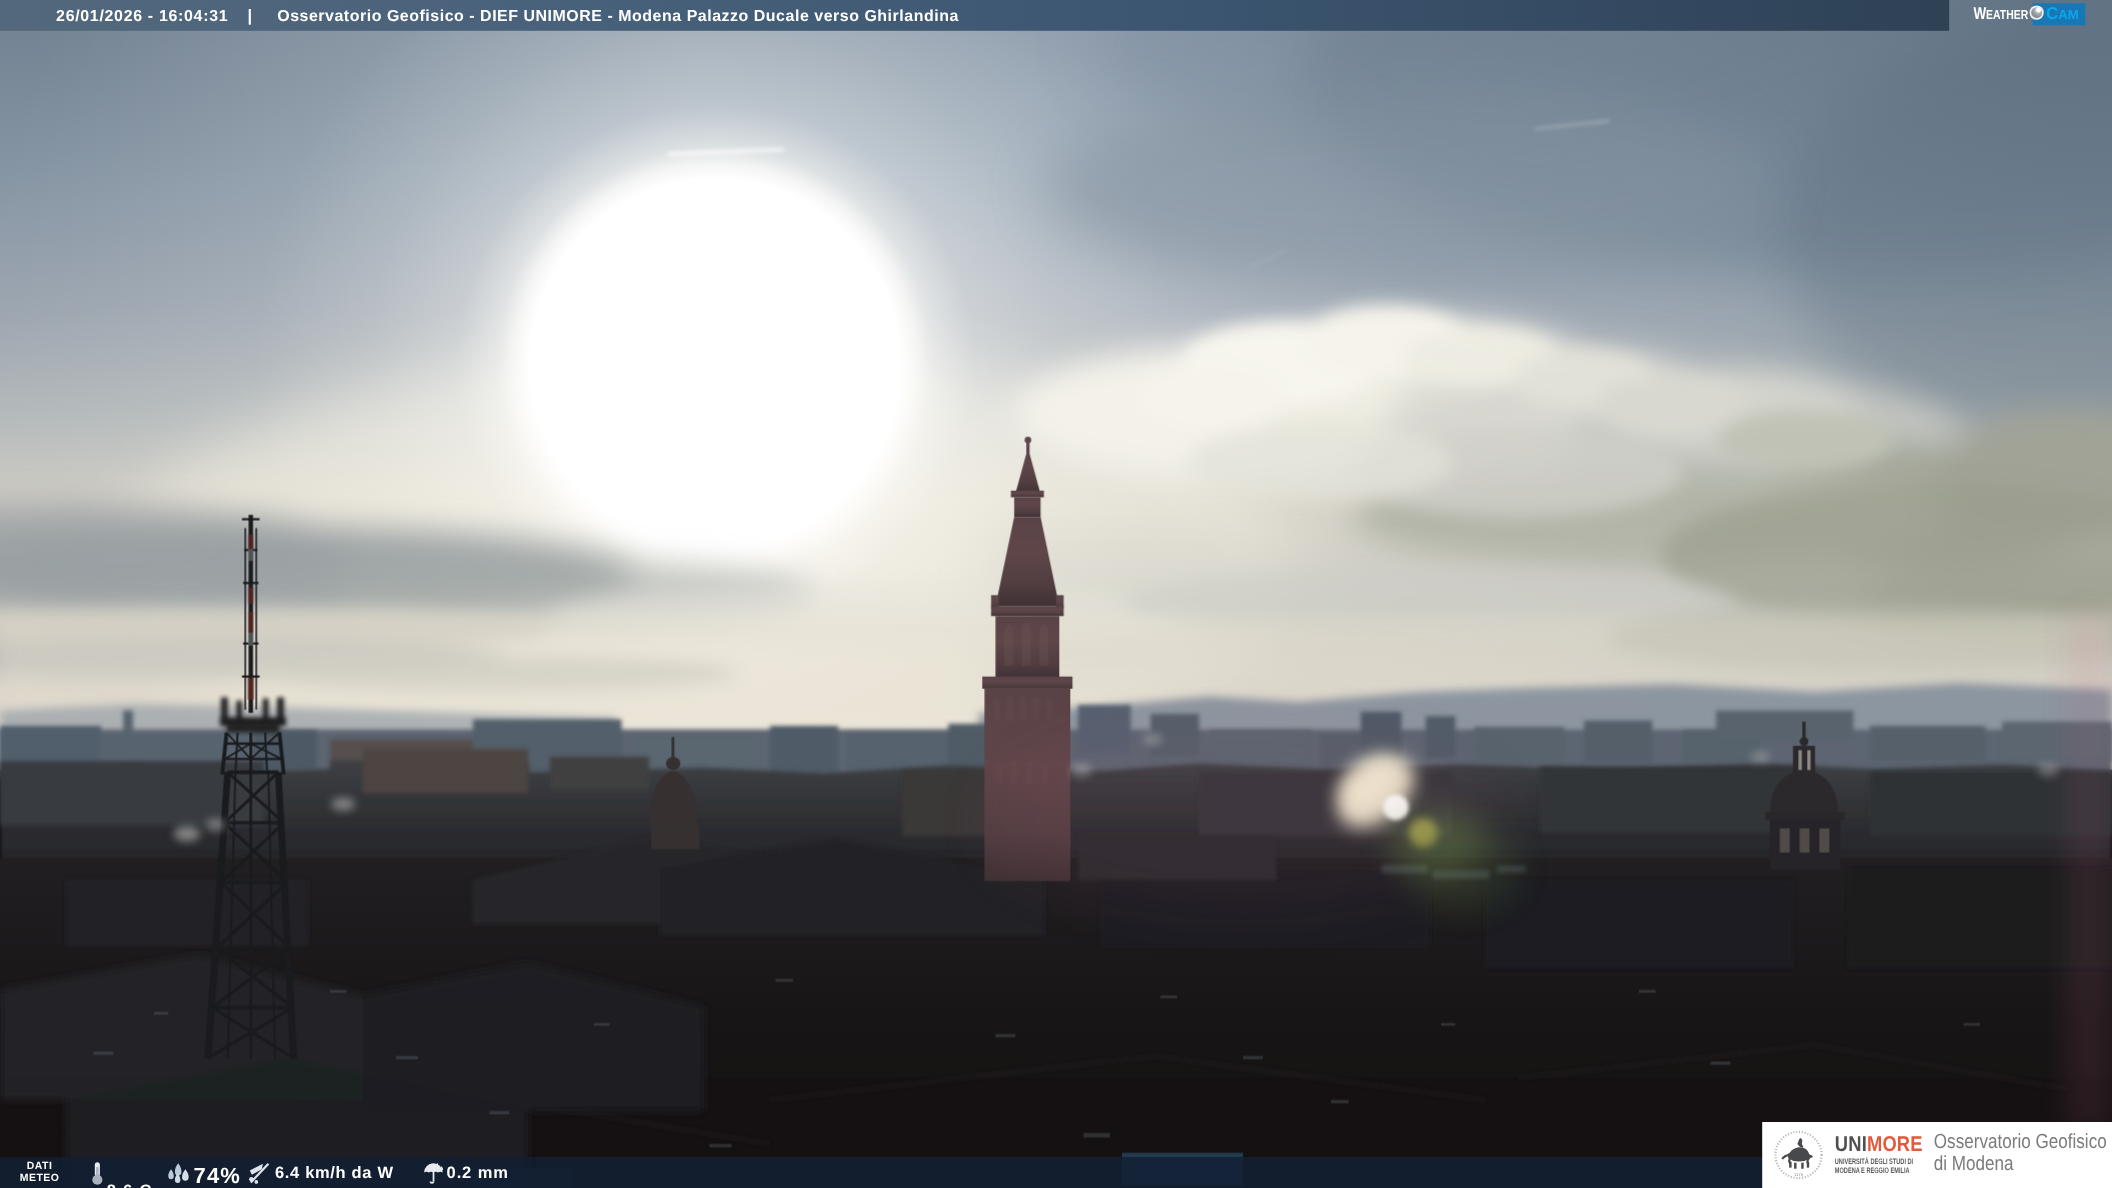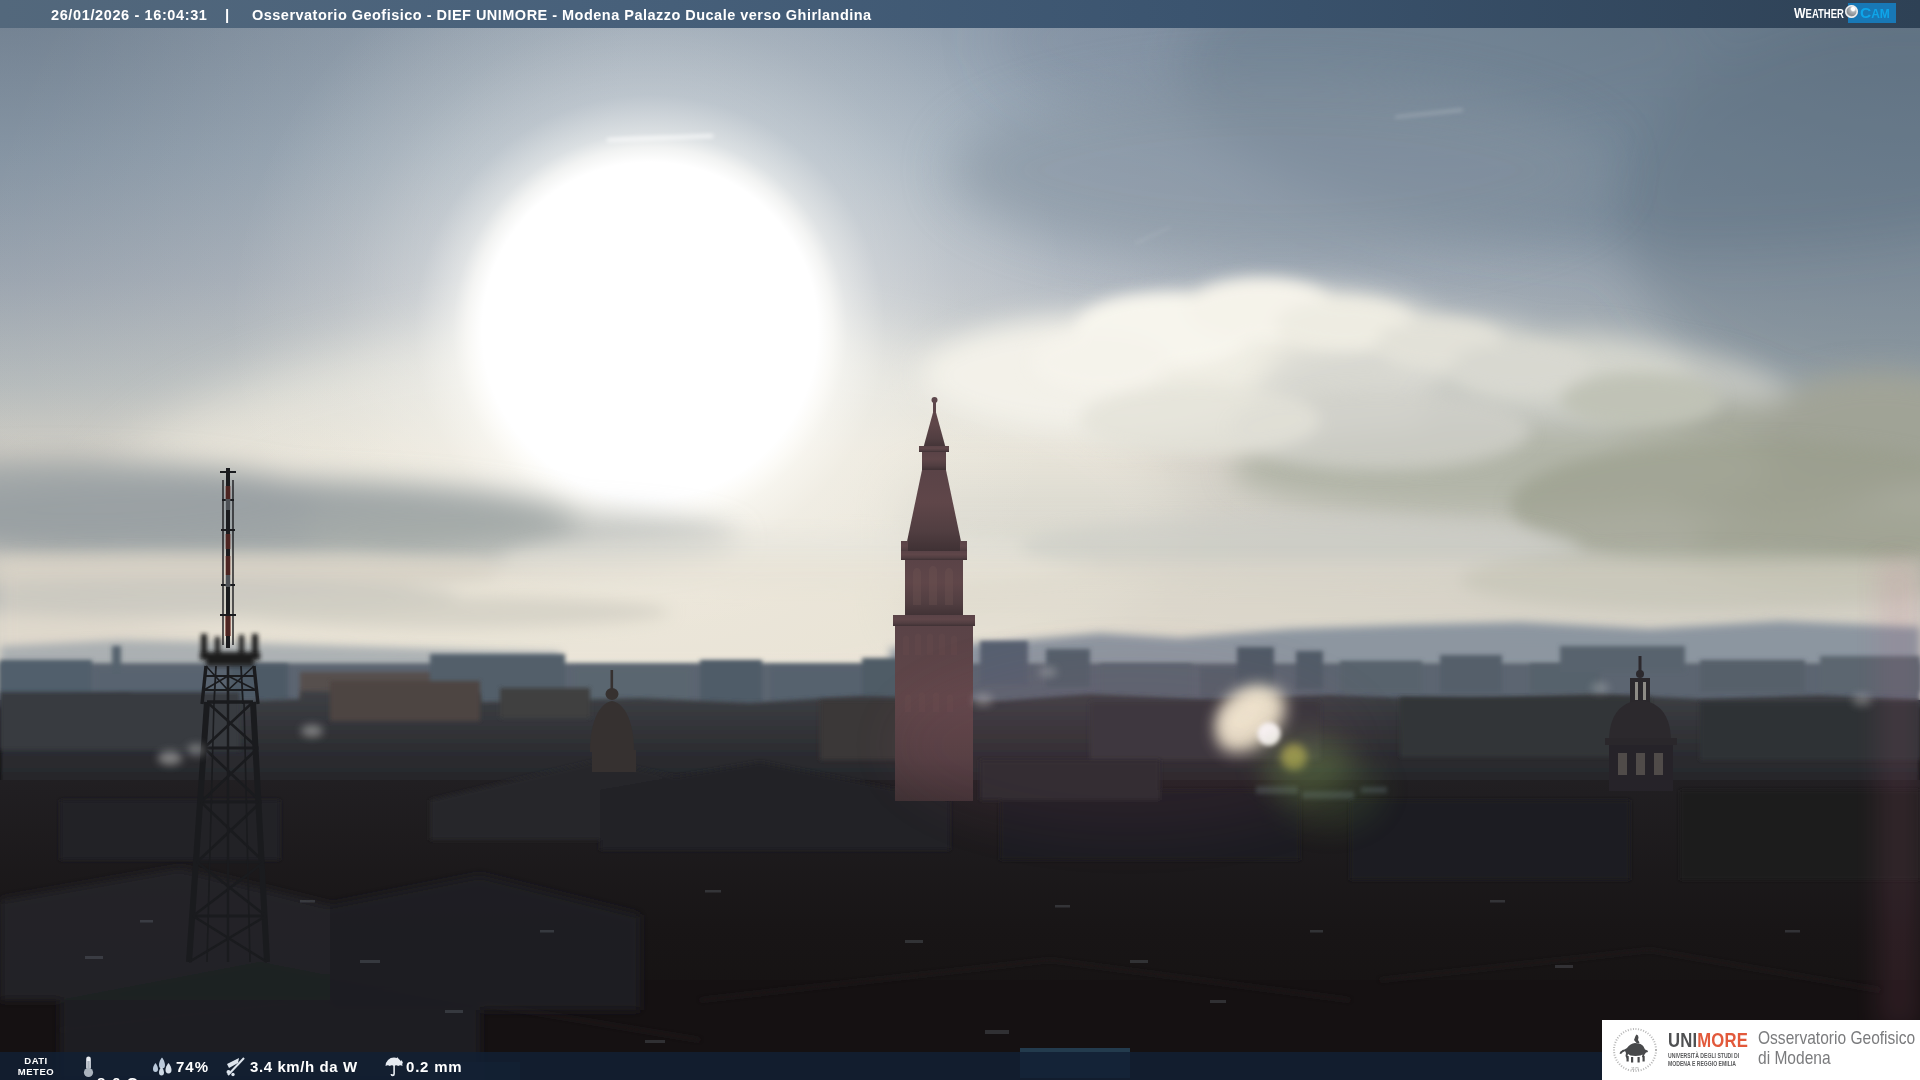--- a/index.html
+++ b/index.html
@@ -351,21 +351,21 @@
 <ellipse cx="1244" cy="712" rx="30" ry="20" fill="#f8f2d8" opacity="0.75" filter="url(#b8)" transform="rotate(-40 1244 712)"></ellipse>
 <circle cx="1269" cy="734" r="11.5" fill="#ffffff" filter="url(#b2)"></circle>
 <circle cx="1294" cy="757" r="13" fill="#d8c455" opacity="0.7" filter="url(#b4)"></circle>
 <ellipse cx="1305" cy="765" rx="45" ry="30" fill="#6f9c4a" opacity="0.3" filter="url(#b14)"></ellipse>
 <ellipse cx="1330" cy="790" rx="55" ry="40" fill="#5e8c42" opacity="0.16" filter="url(#b14)"></ellipse>
 <ellipse cx="1130" cy="745" rx="240" ry="90" fill="#b45a78" opacity="0.08" filter="url(#b25)"></ellipse>
 <rect x="1878" y="560" width="42" height="470" fill="#bb6484" opacity="0.14" filter="url(#b14)"></rect>
 </g>
 </svg>
 
-<div class="ov" id="topbar" style="left:0;top:0;width:1920px;height:28px;background:linear-gradient(90deg,#53687c 0%,#48617b 30%,#3b546f 62%,#2e4155 100%);">
+<div class="ov" id="topbar" style="left:0;top:0;width:1772px;height:28px;background:linear-gradient(90deg,#53687c 0%,#48617b 30%,#3b546f 62%,#2e4155 100%);">
 <span style="position:absolute;left:51px;top:7px;font-size:14.5px;font-weight:bold;color:#fff;letter-spacing:0.62px;white-space:pre;">26/01/2026 - 16:04:31</span>
 <span style="position:absolute;left:225px;top:6px;font-size:15px;font-weight:bold;color:#fff;">|</span>
 <span style="position:absolute;left:252px;top:7px;font-size:14.5px;font-weight:bold;color:#fff;letter-spacing:0.48px;white-space:pre;text-align:center;">Osservatorio Geofisico - DIEF UNIMORE - Modena Palazzo Ducale verso Ghirlandina</span>
 </div>
 
 <div class="ov" style="left:1766px;top:0;width:130px;height:36px;">
 <div style="position:absolute;left:82px;top:3px;width:48px;height:20px;background:#1878b6;"></div>
 <span style="position:absolute;left:28px;top:4px;color:#fff;font-weight:bold;font-size:15.5px;transform:scaleX(0.79);transform-origin:0 0;white-space:nowrap;">W<span style="font-size:12px;">EATHER</span></span>
 <div style="position:absolute;left:79px;top:5px;width:13px;height:13px;border-radius:50%;background:radial-gradient(circle at 63% 30%, #ffffff 0 14%, #aeb3b7 26%, #878c91 55%, #c8cbce 78%, #f2f3f4 95%);box-shadow:0 0 0 1.5px #eef0f2 inset;"></div>
 <span style="position:absolute;left:94px;top:4px;color:#0ea5e9;font-weight:bold;font-size:15.5px;">C<span style="font-size:12px;">AM</span></span>
@@ -380,30 +380,30 @@
 </svg>
 <span style="position:absolute;left:97px;top:6px;font-size:15px;font-weight:bold;letter-spacing:1.2px;margin-top:16px;">8.6 C</span>
 <svg class="ov" style="left:151px;top:4px;" width="24" height="22" viewBox="0 0 24 22">
 <g fill="#bac9da">
 <path d="M8,9 C8,5 11,1.5 11,1.5 C11,1.5 14,5 14,9 A3,3.6 0 1 1 8,9 Z"></path>
 <path d="M2,13 C2,10 4.5,7 4.5,7 C4.5,7 7,10 7,13 A2.5,3 0 1 1 2,13 Z"></path>
 <path d="M14.5,14 C14.5,10.5 17.5,7 17.5,7 C17.5,7 20.5,10.5 20.5,14 A3,3.4 0 1 1 14.5,14 Z" fill="#d6dfe9"></path>
 <path d="M8,16.5 C8,13.5 10.5,10.5 10.5,10.5 C10.5,10.5 13,13.5 13,16.5 A2.5,3 0 1 1 8,16.5 Z" fill="#cdd8e4"></path>
 </g>
 </svg>
-<span style="position:absolute;left:176px;top:6px;font-size:15px;font-weight:bold;letter-spacing:1px;">74%</span>
+<span style="position:absolute;left:176px;top:6px;font-size:20px;font-weight:bold;letter-spacing:1px;">74%</span>
 <svg class="ov" style="left:225px;top:3px;" width="22" height="23" viewBox="0 0 22 23">
 <g stroke="#dde4ec" fill="none">
 <line x1="3" y1="20" x2="19" y2="3" stroke-width="2"></line>
 <polygon points="2,9 14,3 13,8 4,13" fill="#dde4ec" stroke="none"></polygon>
 <circle cx="3.5" cy="17" r="2" fill="#dde4ec" stroke="none"></circle>
 <circle cx="8" cy="19.5" r="1.7" fill="#dde4ec" stroke="none"></circle>
 </g>
 </svg>
-<span style="position:absolute;left:250px;top:6px;font-size:15px;font-weight:bold;letter-spacing:0.6px;">3.4 km/h da W</span>
+<span style="position:absolute;left:250px;top:6px;font-size:15px;font-weight:bold;letter-spacing:0.6px;">6.4 km/h da W</span>
 <svg class="ov" style="left:384px;top:3px;" width="21" height="23" viewBox="0 0 21 23">
 <g fill="#e6ebf1">
 <path d="M1.5,11 A8.5,8.5 0 0 1 18.5,11 C17,10 15.5,10 14.2,11 C13,10 11.5,10 10,11 C8.5,10 7,10 5.8,11 C4.5,10 3,10 1.5,11 Z"></path>
 <rect x="9.3" y="10" width="1.6" height="9"></rect>
 <path d="M10.9,19 A2.2,2.2 0 0 1 6.5,19 L8,19 A0.8,0.8 0 0 0 9.3,19 Z"></path>
 <path d="M13.5,2 L14.8,4.5 A1.4,1.4 0 1 1 12.4,4.6 Z"></path>
 <path d="M17.5,5 L18.6,7 A1.2,1.2 0 1 1 16.6,7.1 Z"></path>
 </g>
 </svg>
 <span style="position:absolute;left:406px;top:6px;font-size:15px;font-weight:bold;letter-spacing:0.8px;">0.2 mm</span>

